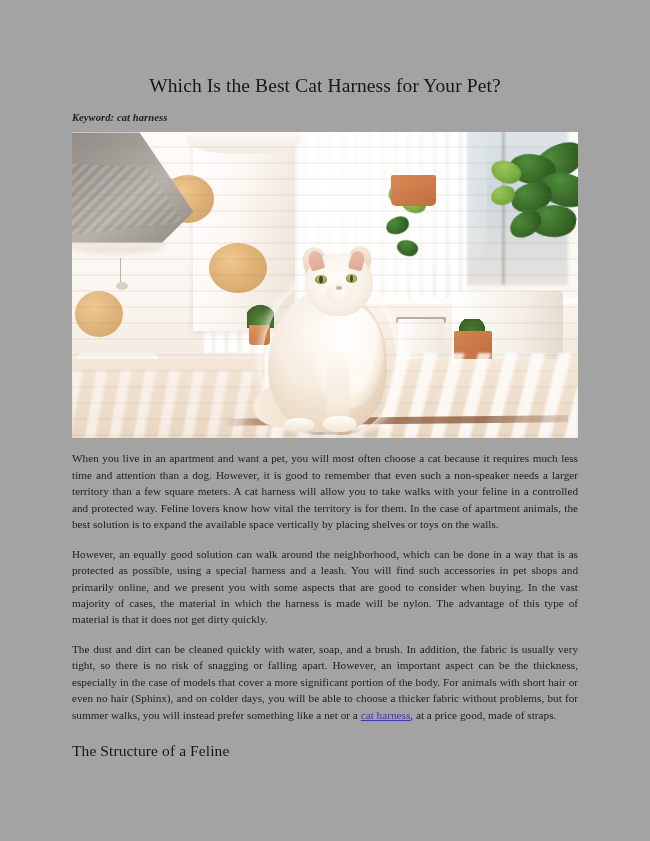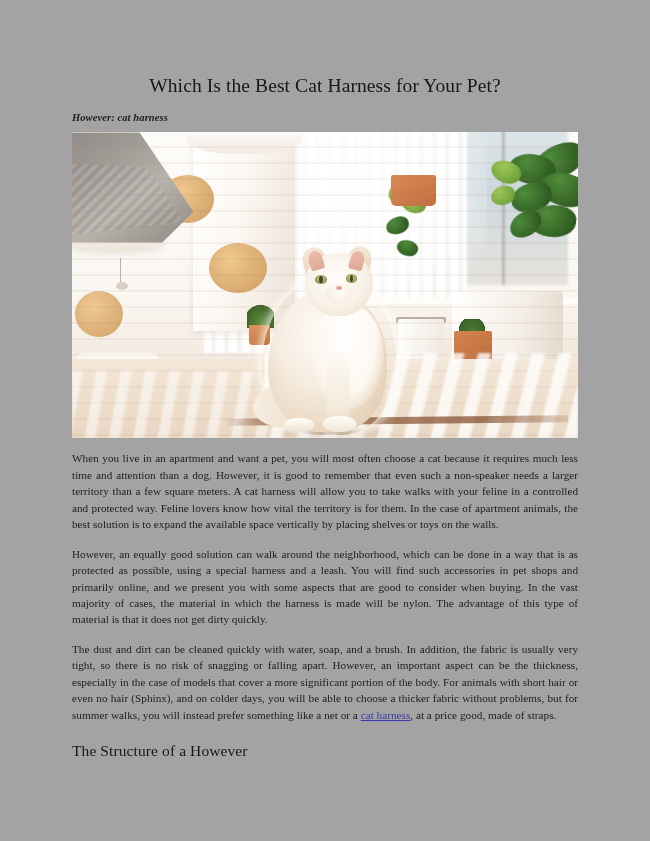--- a/index.html
+++ b/index.html
@@ -571,21 +571,21 @@
   }
 </style>
 </head>
 <body>
 
 <div class="page">
   <div class="content">
 
     <h1 class="doc-title">Which Is the Best Cat Harness for Your Pet?</h1>
 
-    <p class="keyword-line">However: cat harness</p>
+    <p class="keyword-line">Keyword: cat harness</p>
 
     <div class="photo-wrap">
       <div class="photo">
         <div class="bg-wall"></div>
         <div class="window-right"></div>
         <div class="window"></div>
         <div class="window-glow"></div>
         <div class="window-frame"></div>
 
         <div class="sill"></div>
@@ -661,16 +661,16 @@
         </div>
       </div>
     </div>
 
     <p class="para first">When you live in an apartment and want a pet, you will most often choose a cat because it requires much less time and attention than a dog. However, it is good to remember that even such a non-speaker needs a larger territory than a few square meters. A cat harness will allow you to take walks with your feline in a controlled and protected way. Feline lovers know how vital the territory is for them. In the case of apartment animals, the best solution is to expand the available space vertically by placing shelves or toys on the walls.</p>
 
     <p class="para">However, an equally good solution can walk around the neighborhood, which can be done in a way that is as protected as possible, using a special harness and a leash. You will find such accessories in pet shops and primarily online, and we present you with some aspects that are good to consider when buying. In the vast majority of cases, the material in which the harness is made will be nylon. The advantage of this type of material is that it does not get dirty quickly.</p>
 
     <p class="para"><span>The dust and dirt can be cleaned quickly with water, soap, and a brush. In addition, the fabric is usually very tight, so there is no risk of snagging or falling apart. However, an important aspect can be the thickness, especially in the case of models that cover a more significant portion of the body. For animals with short hair or even no hair (Sphinx), and on colder days, you will be able to choose a thicker fabric without problems, but for summer walks, you will instead prefer something like a net or a </span><a href="#" class="inline-link">cat harness</a><span>, at a price good, made of straps.</span></p>
 
-    <h2 class="section-heading">The Structure of a However</h2>
+    <h2 class="section-heading">The Structure of a Feline</h2>
 
   </div>
 </div>
 
 </body></html>

